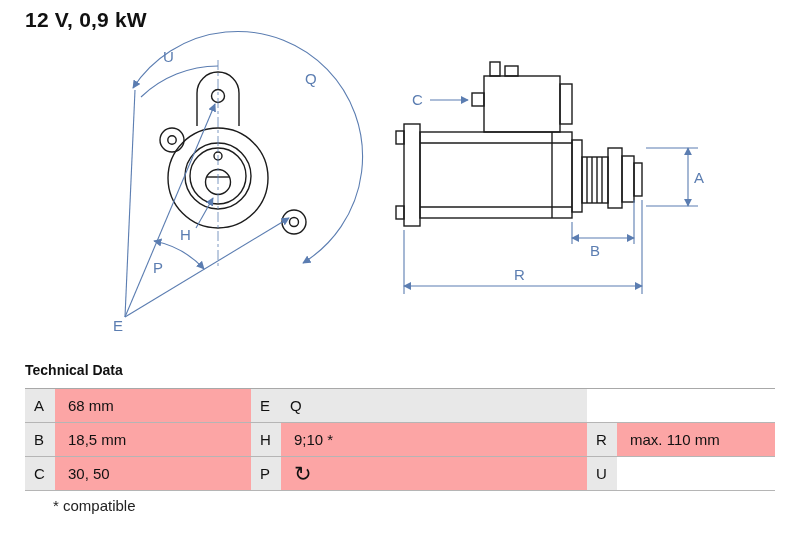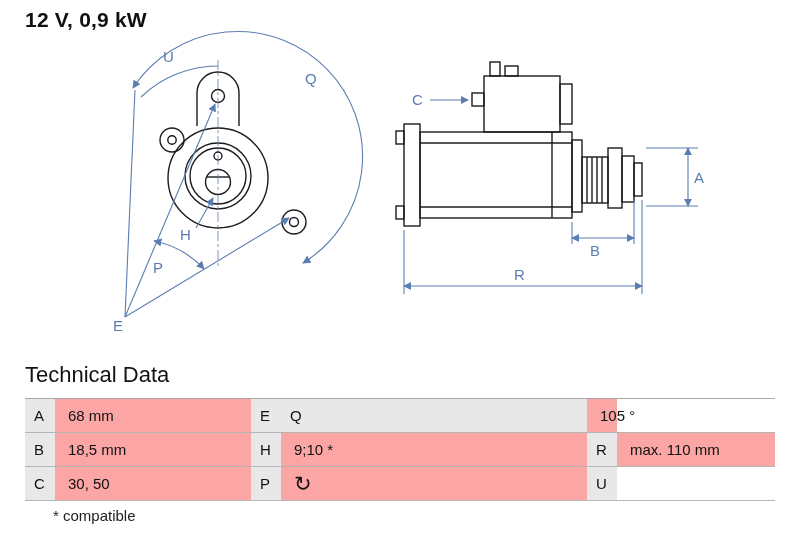--- a/index.html
+++ b/index.html
@@ -28,22 +28,22 @@
     height: 350px;
   }
   .tech {
     position: absolute;
     left: 25px;
     right: 25px;
     top: 362px;
   }
   .tech h2 {
     margin: 0 0 10px 0;
-    font-size: 22px;
-    font-weight: normal;
+    font-size: 14px;
+    font-weight: bold;
   }
   .table {
     border-top: 1px solid #a8a8a8;
     width: 100%;
   }
   .row {
     display: grid;
     grid-template-columns: 30px 196px 30px 306px 30px 1fr;
     height: 33px;
     border-bottom: 1px solid #b5b5b5;
@@ -192,21 +192,20 @@
   <div class="tech">
     <h2>Technical Data</h2>
 
     <div class="table">
 
       <div class="row">
         <div class="key">A</div>
         <div class="val">68 mm</div>
         <div class="key">E</div>
         <div class="key">Q</div>
-        <div class="val">105 °</div>
       </div>
 
       <div class="row">
         <div class="key">B</div>
         <div class="val">18,5 mm</div>
         <div class="key">H</div>
         <div class="val">9;10 *</div>
         <div class="key">R</div>
         <div class="val">max. 110 mm</div>
       </div>

